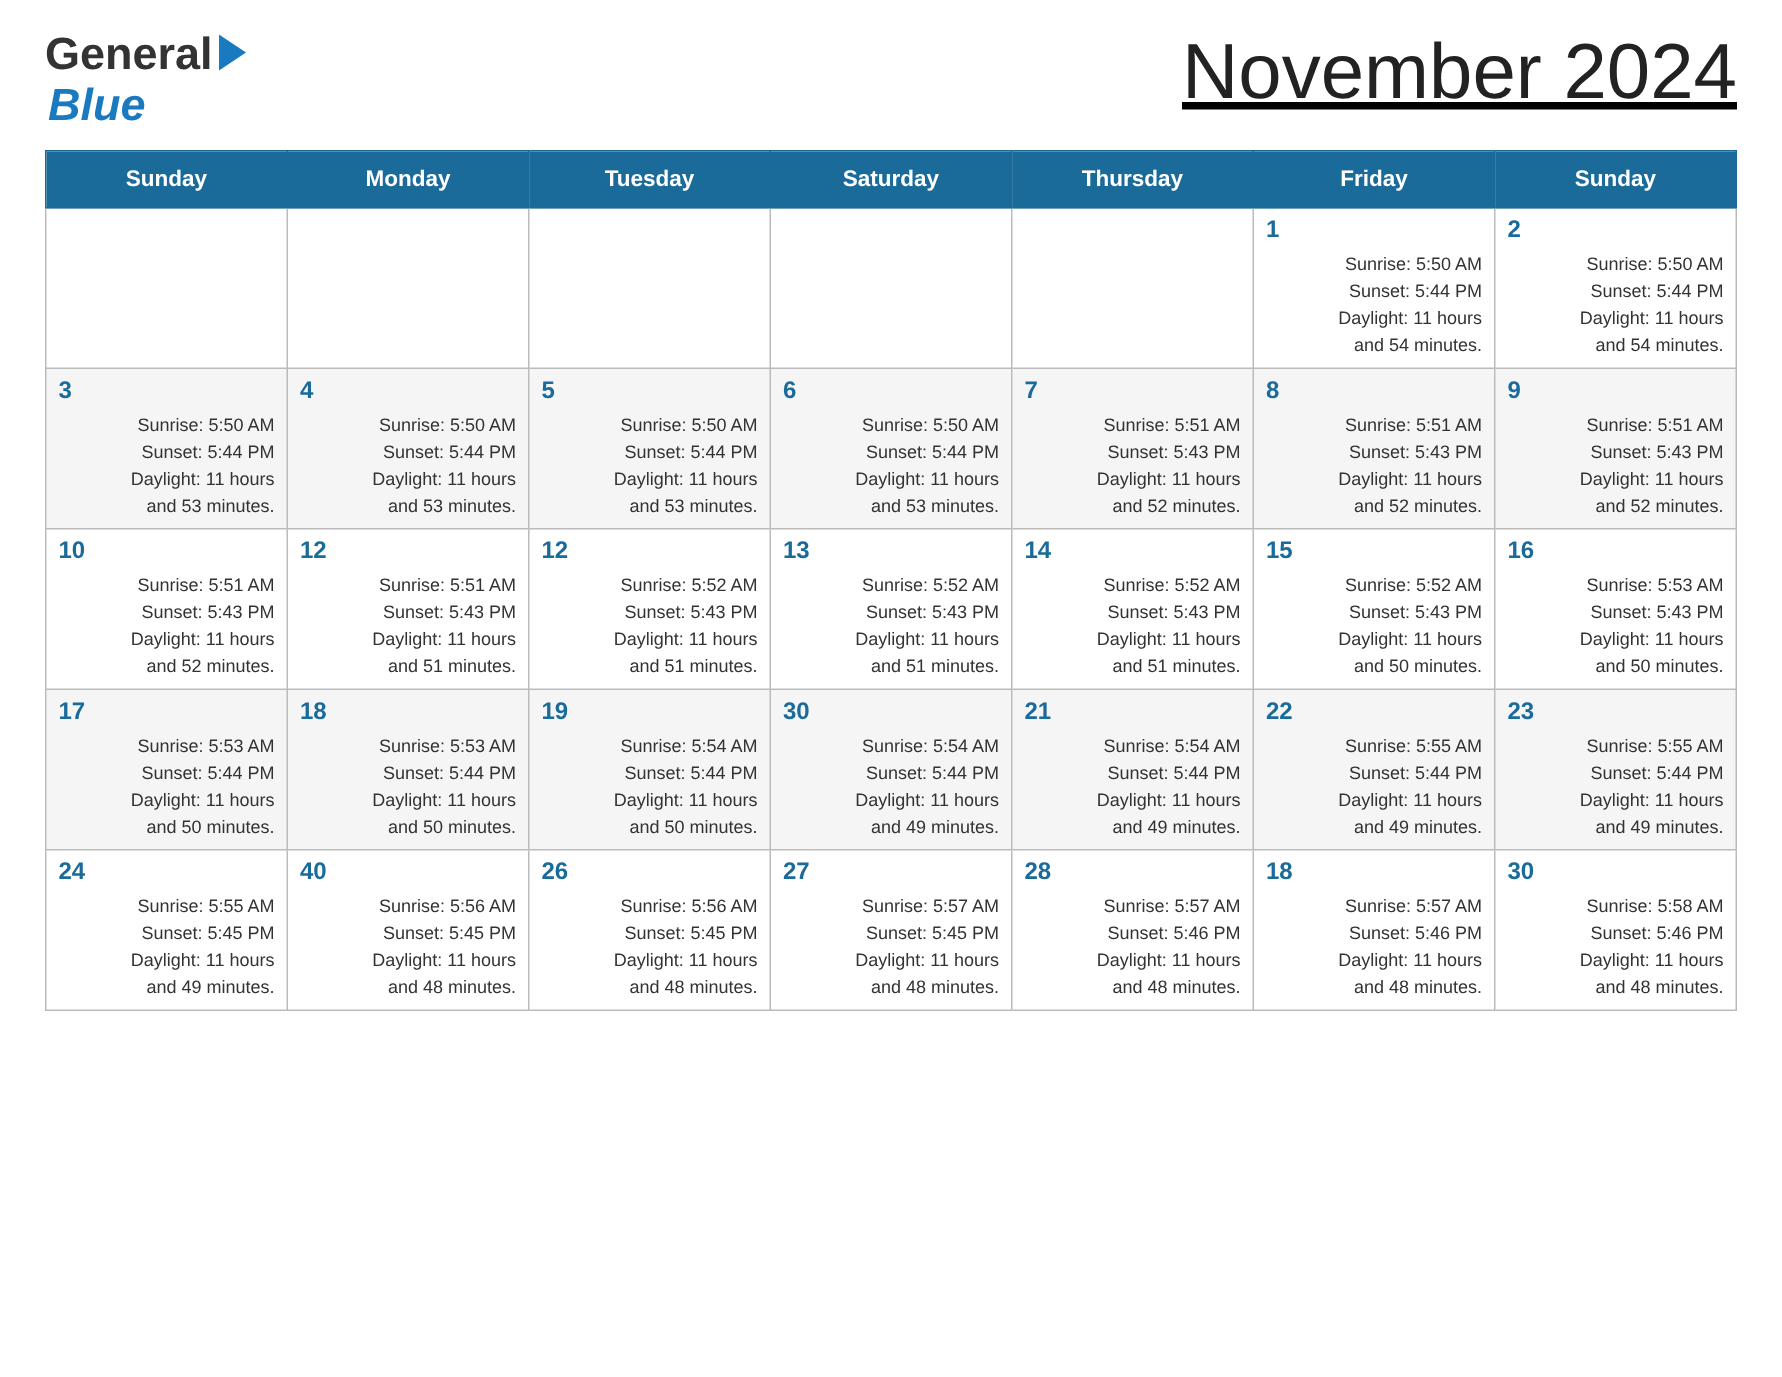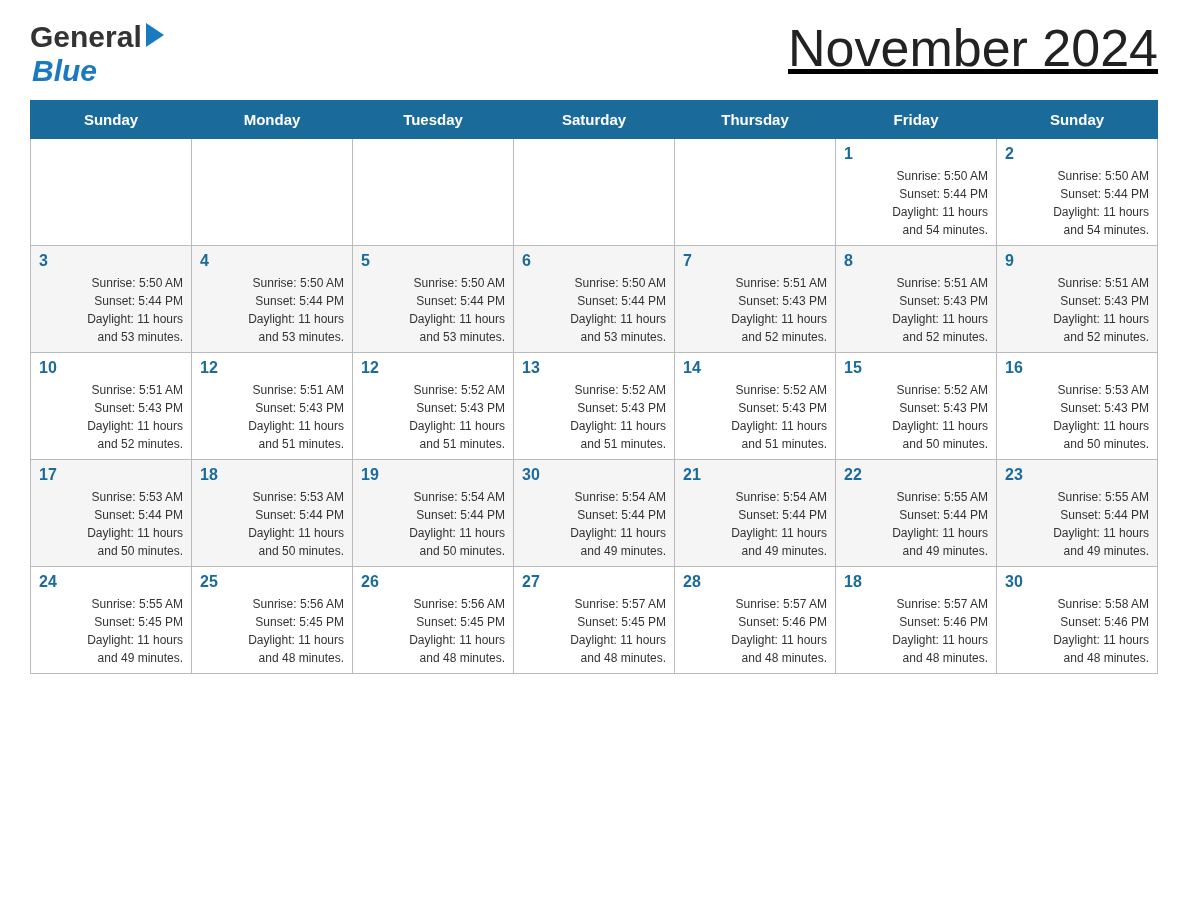--- a/index.html
+++ b/index.html
@@ -243,21 +243,21 @@
           <span class="day-number">23</span>
           <div class="day-info">Sunrise: 5:55 AM<br>Sunset: 5:44 PM<br>Daylight: 11 hours<br>and 49 minutes.</div>
         </td>
       </tr>
       <tr>
         <td>
           <span class="day-number">24</span>
           <div class="day-info">Sunrise: 5:55 AM<br>Sunset: 5:45 PM<br>Daylight: 11 hours<br>and 49 minutes.</div>
         </td>
         <td>
-          <span class="day-number">25</span>
+          <span class="day-number">40</span>
           <div class="day-info">Sunrise: 5:56 AM<br>Sunset: 5:45 PM<br>Daylight: 11 hours<br>and 48 minutes.</div>
         </td>
         <td>
           <span class="day-number">26</span>
           <div class="day-info">Sunrise: 5:56 AM<br>Sunset: 5:45 PM<br>Daylight: 11 hours<br>and 48 minutes.</div>
         </td>
         <td>
           <span class="day-number">27</span>
           <div class="day-info">Sunrise: 5:57 AM<br>Sunset: 5:45 PM<br>Daylight: 11 hours<br>and 48 minutes.</div>
         </td>

